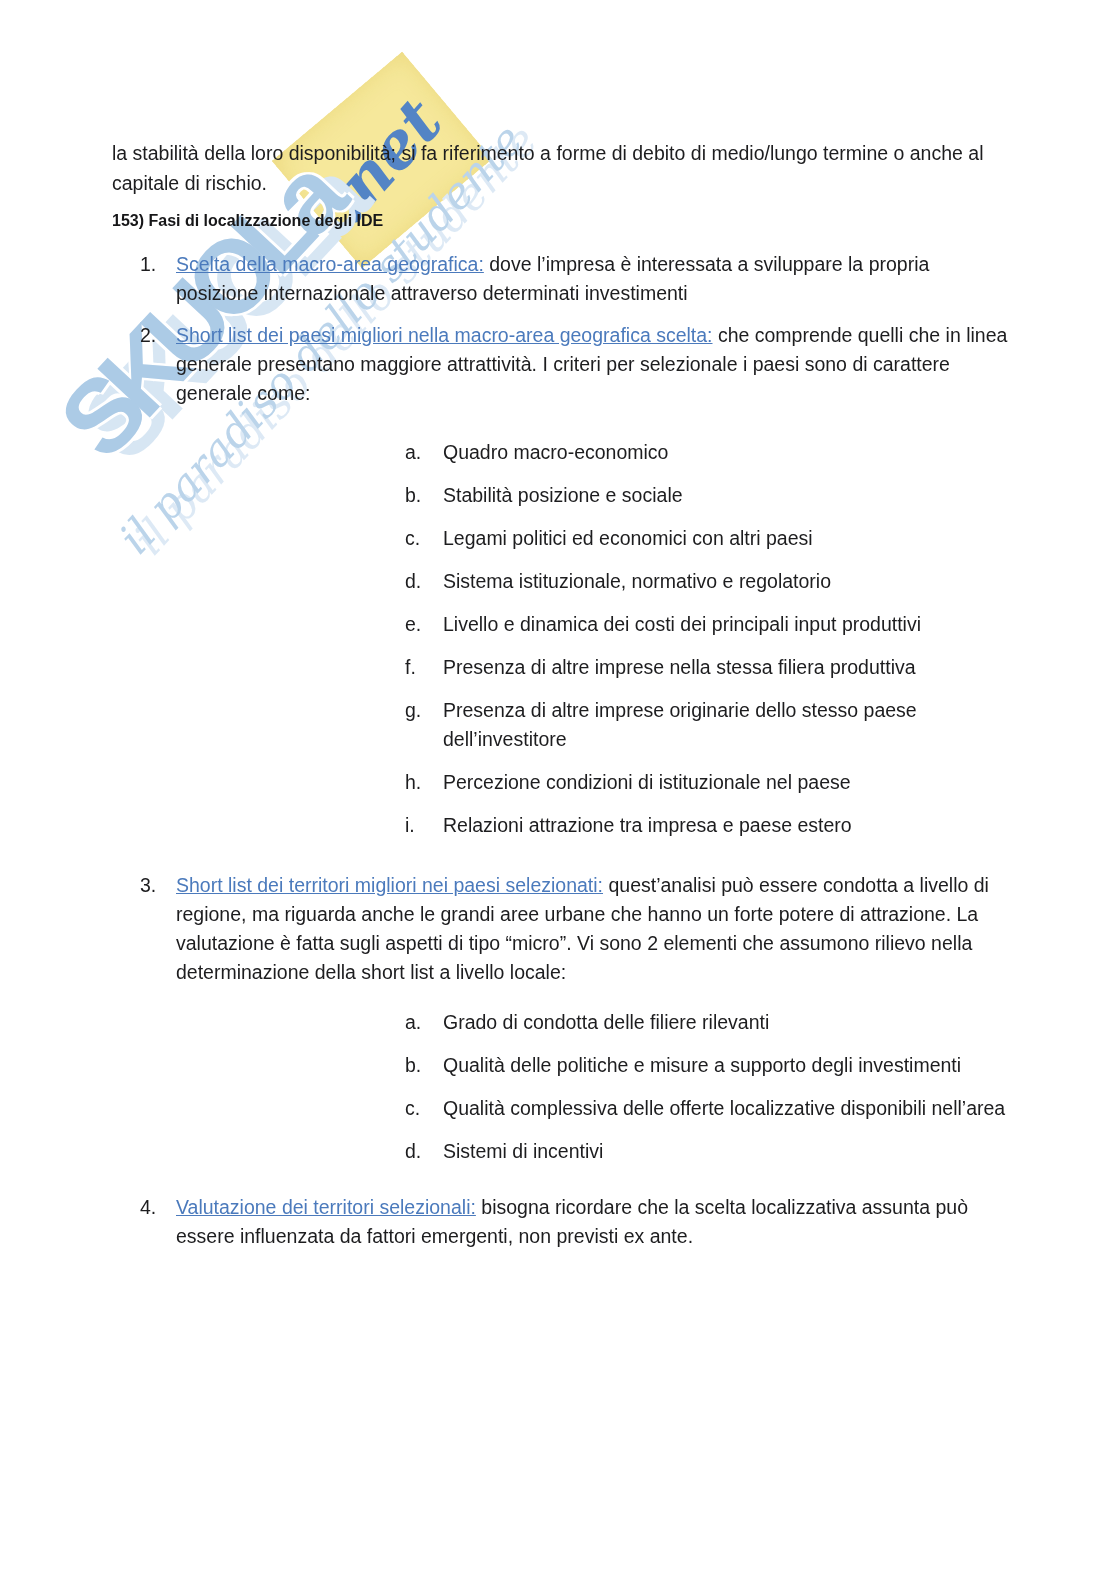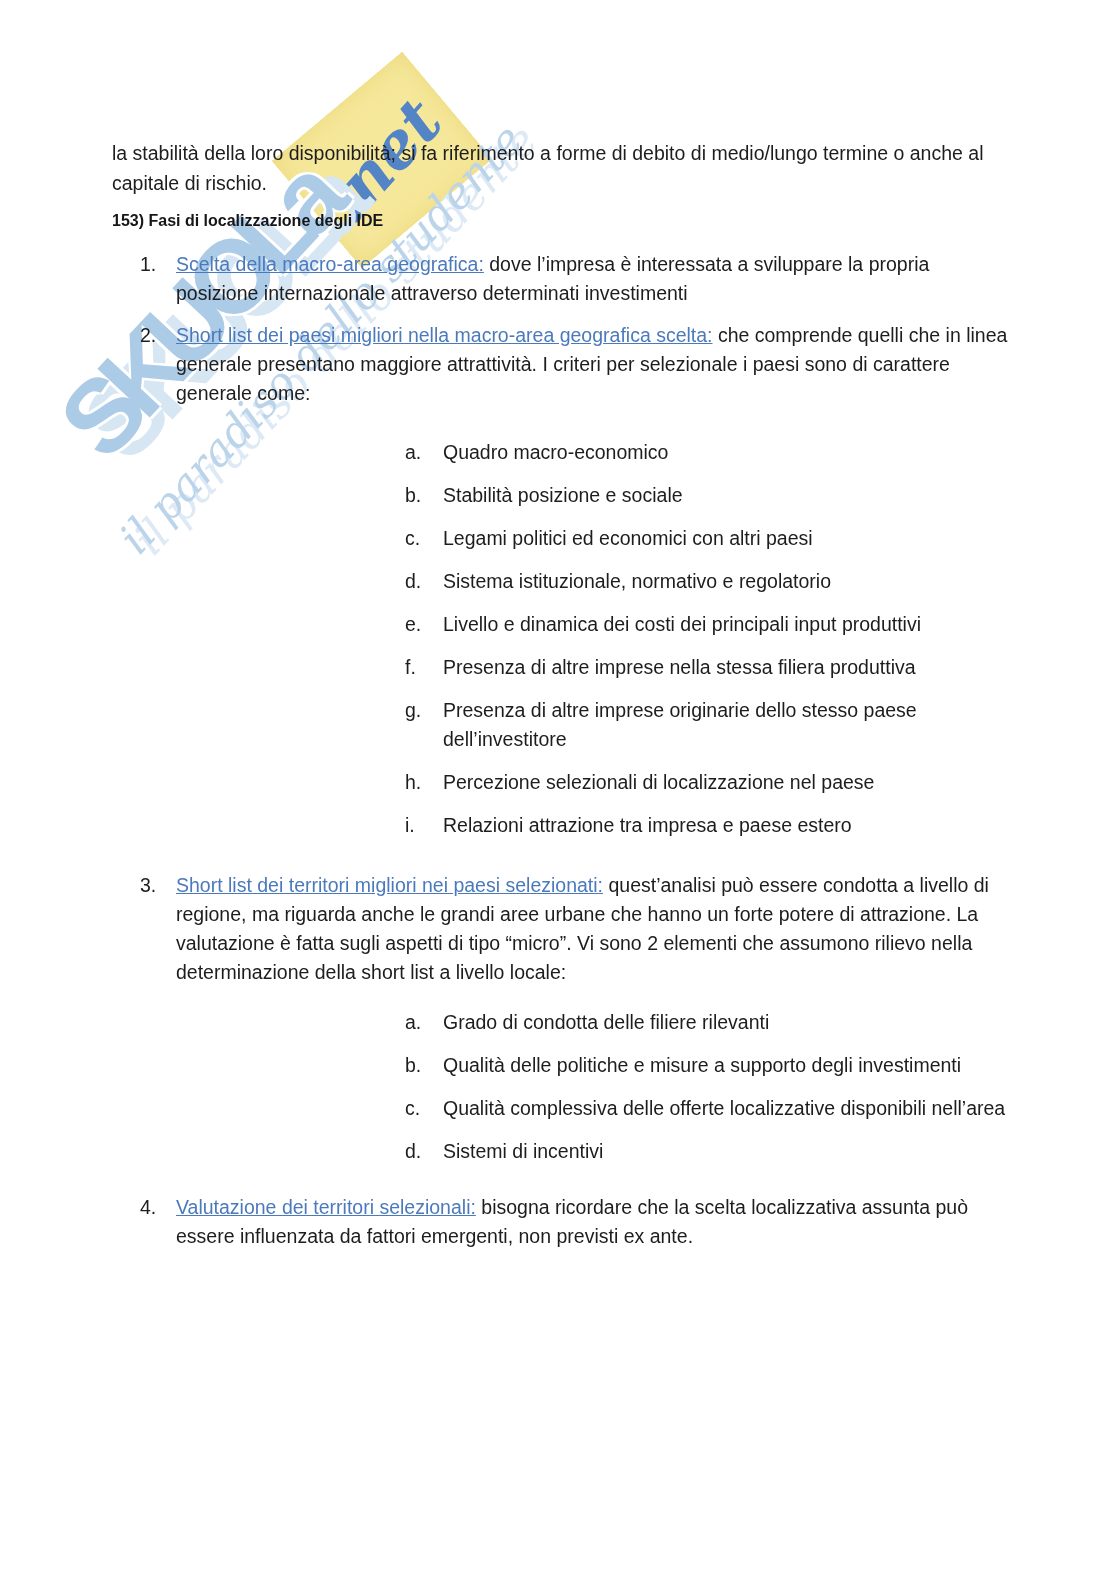--- a/index.html
+++ b/index.html
@@ -149,21 +149,21 @@
       <div class="sli">
         <span class="letter">f.</span>
         <div class="stxt">Presenza di altre imprese nella stessa filiera produttiva</div>
       </div>
       <div class="sli">
         <span class="letter">g.</span>
         <div class="stxt">Presenza di altre imprese originarie dello stesso paese dell’investitore</div>
       </div>
       <div class="sli">
         <span class="letter">h.</span>
-        <div class="stxt">Percezione selezionali di localizzazione nel paese</div>
+        <div class="stxt">Percezione condizioni di istituzionale nel paese</div>
       </div>
       <div class="sli">
         <span class="letter">i.</span>
         <div class="stxt">Relazioni attrazione tra impresa e paese estero</div>
       </div>
     </div>
 
     <div class="oli oli-after-sub">
       <span class="num">3.</span>
       <div class="itxt">

